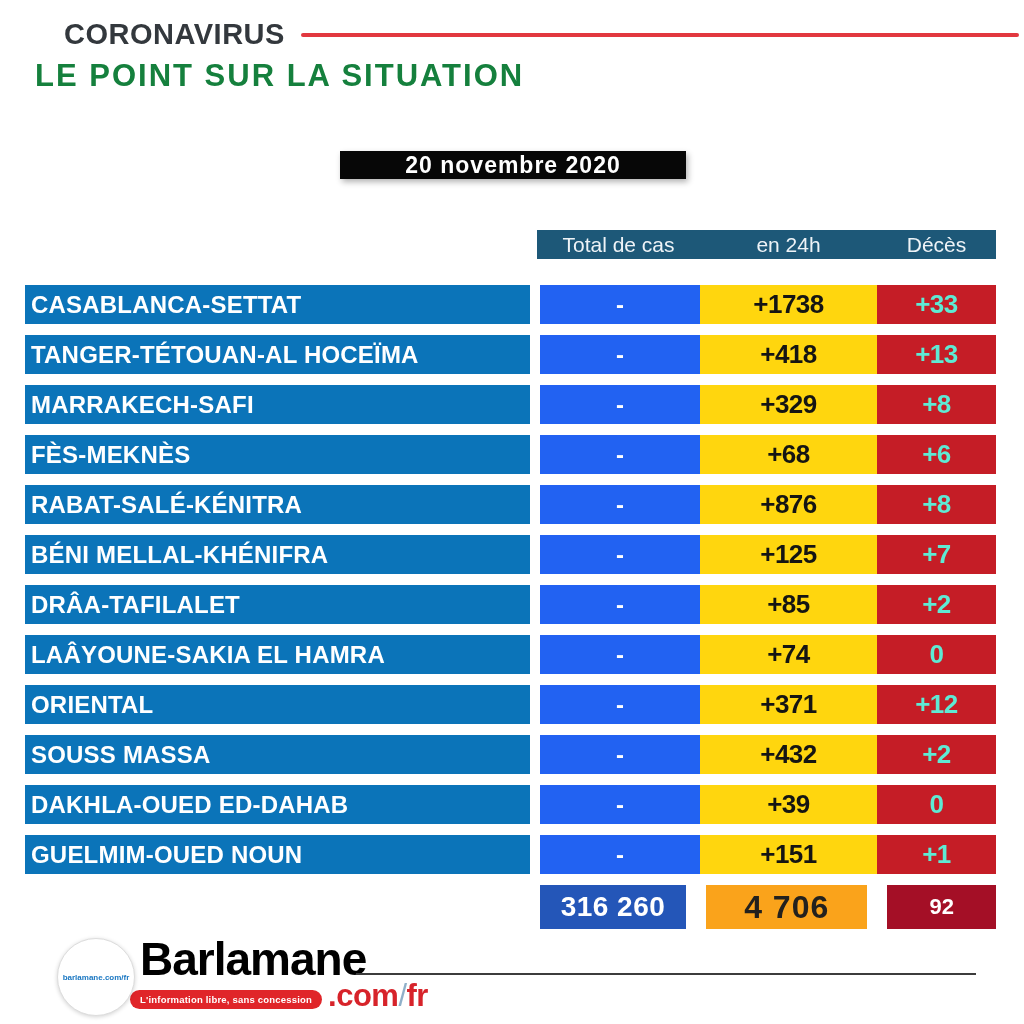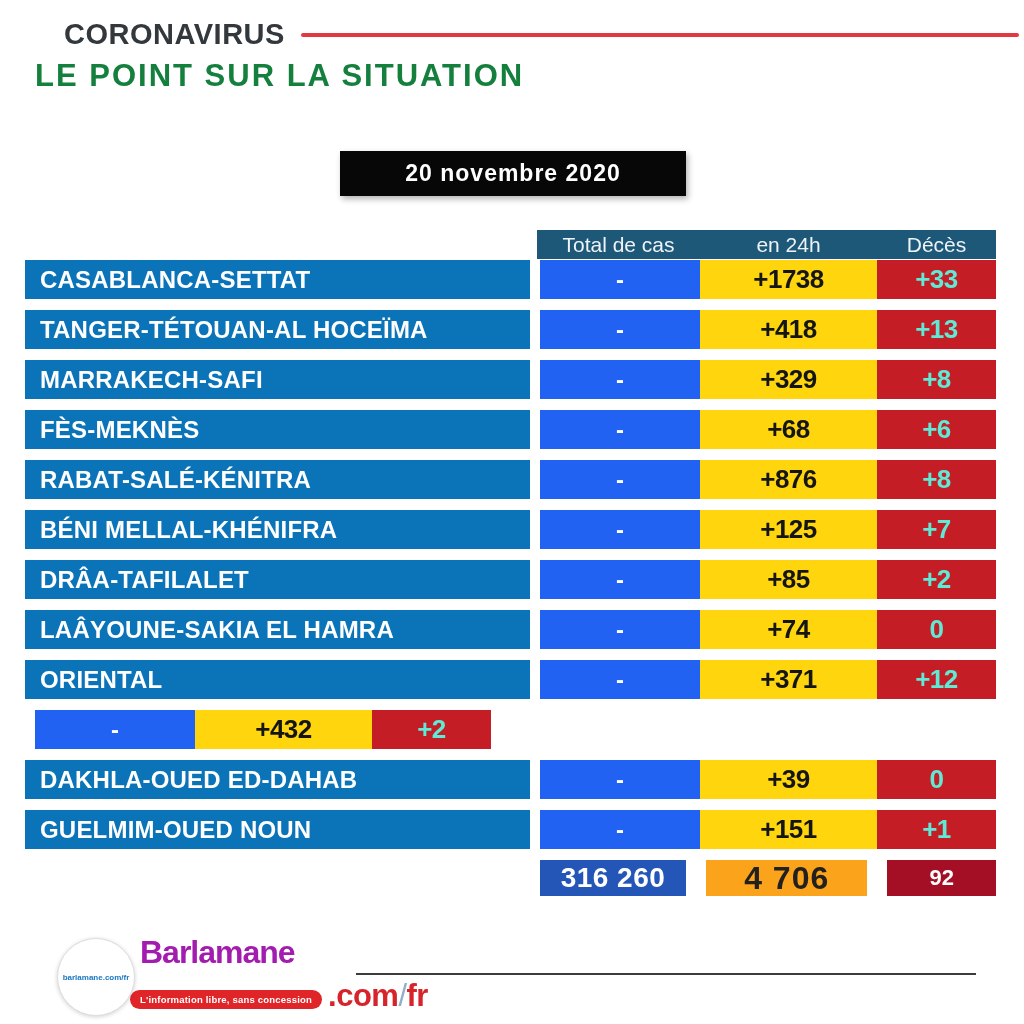--- a/index.html
+++ b/index.html
@@ -6,47 +6,47 @@
   body{
     width:1024px;height:1024px;background:#ffffff;position:relative;overflow:hidden;
     font-family:"Liberation Sans", sans-serif;
   }
   
   .masthead{position:absolute;left:35px;top:18px;width:955px;display:flex;align-items:center;margin-left:29px;}
   .masthead .t{font-size:29px;font-weight:800;color:#33383d;letter-spacing:.5px;}
   .masthead .rule{flex:1;height:4px;background:#e2383f;margin-left:16px;border-radius:2px;}
   .subtitle{position:absolute;left:35px;top:58px;font-size:31px;color:#15803d;letter-spacing:2px;font-weight:700;}
   
-  .datebox{position:absolute;left:340px;top:151px;width:346px;height:45px;background:#070707;color:#fff;
+  .datebox{position:absolute;left:340px;top:151px;width:346px;height:28px;background:#070707;color:#fff;
     display:flex;align-items:center;justify-content:center;font-size:23px;font-weight:700;letter-spacing:1px;
     box-shadow:2px 3px 6px rgba(0,0,0,.3);}
   
   .table{position:absolute;left:25px;top:230px;width:971px;}
-  .thead{margin-left:512px;width:459px;height:29px;background:#1d5878;display:flex;align-items:center;margin-bottom:1px;}
+  .thead{margin-left:512px;width:459px;height:29px;background:#1d5878;display:flex;align-items:center;margin-bottom:26px;}
   .thead span{color:#eef3f7;font-size:21px;text-align:center;}
   .thead .h-total{width:163px;}
   .thead .h-h24{width:177px;}
   .thead .h-deaths{width:119px;}
   .row{display:flex;height:39px;margin-bottom:11px;}
   .cell{display:flex;align-items:center;justify-content:center;box-sizing:border-box;}
   .region{width:505px;background:#0b74b9;color:#fff;font-weight:700;font-size:24px;
-    justify-content:flex-start;padding-left:15px;letter-spacing:.2px;}
+    justify-content:flex-start;padding-left:6px;letter-spacing:.2px;}
   .gap{width:10px;}
   .c-total{width:160px;background:#2262f2;color:#fff;font-weight:800;font-size:24px;}
   .c-h24{width:177px;background:#ffd60e;color:#151513;font-weight:800;font-size:26px;letter-spacing:-.5px;}
   .c-deaths{width:119px;background:#c51d26;color:#5eead4;font-weight:800;font-size:26px;letter-spacing:-.5px;}
-  .totals{display:flex;margin-left:515px;height:36px;gap:20px;}
+  .totals{display:flex;margin-left:515px;height:44px;gap:20px;}
   .t-total{width:160px;background:#2456b8;color:#fff;font-weight:800;font-size:28px;letter-spacing:.5px;}
   .t-h24{width:177px;background:#faa31b;color:#23211e;font-weight:800;font-size:32px;letter-spacing:1px;}
   .t-deaths{width:119px;background:#a40f26;color:#fff;font-weight:800;font-size:22px;}
   
   .logo-circle{position:absolute;left:57px;top:938px;width:76px;height:76px;border-radius:50%;background:#fff;
     border:1px solid #ddd;box-shadow:0 1px 4px rgba(0,0,0,.18);display:flex;align-items:center;justify-content:center;
     font-size:8px;color:#1a77c2;font-weight:700;z-index:2;text-align:center;}
-  .wordmark{position:absolute;left:140px;top:936px;font-size:32px;font-weight:800;color:#a21caf;
+  .wordmark{position:absolute;left:140px;top:936px;font-size:46px;font-weight:800;color:#000000;
     letter-spacing:-1px;line-height:1;}
   .logo-bottom{position:absolute;left:130px;top:984px;display:flex;align-items:flex-end;gap:6px;}
   .tagline-pill{background:#e02529;color:#fff;font-size:9.5px;font-weight:700;padding:4px 10px;border-radius:11px;
     white-space:nowrap;letter-spacing:.2px;}
   .domain{font-size:31px;font-weight:800;line-height:.8;letter-spacing:-.5px;white-space:nowrap;}
   .domain .com{color:#d7232a;}
   .domain .slash{color:#8fb0c9;font-weight:400;}
   .domain .fr{color:#d7232a;}
   .footer-rule{position:absolute;left:356px;top:973px;width:620px;height:2px;background:#3c3c3c;}
 </style>
@@ -134,20 +134,21 @@
 
   <div class="row">
     <div class="cell region r-region">ORIENTAL</div>
     <div class="gap"></div>
     <div class="cell c-total r-total">-</div>
     <div class="cell c-h24 r-h24">+371</div>
     <div class="cell c-deaths r-deaths">+12</div>
   </div>
 
   <div class="row">
+    <div class="cell region r-region">SOUSS MASSA</div>
     <div class="gap"></div>
     <div class="cell c-total r-total">-</div>
     <div class="cell c-h24 r-h24">+432</div>
     <div class="cell c-deaths r-deaths">+2</div>
   </div>
 
   <div class="row">
     <div class="cell region r-region">DAKHLA-OUED ED-DAHAB</div>
     <div class="gap"></div>
     <div class="cell c-total r-total">-</div>

